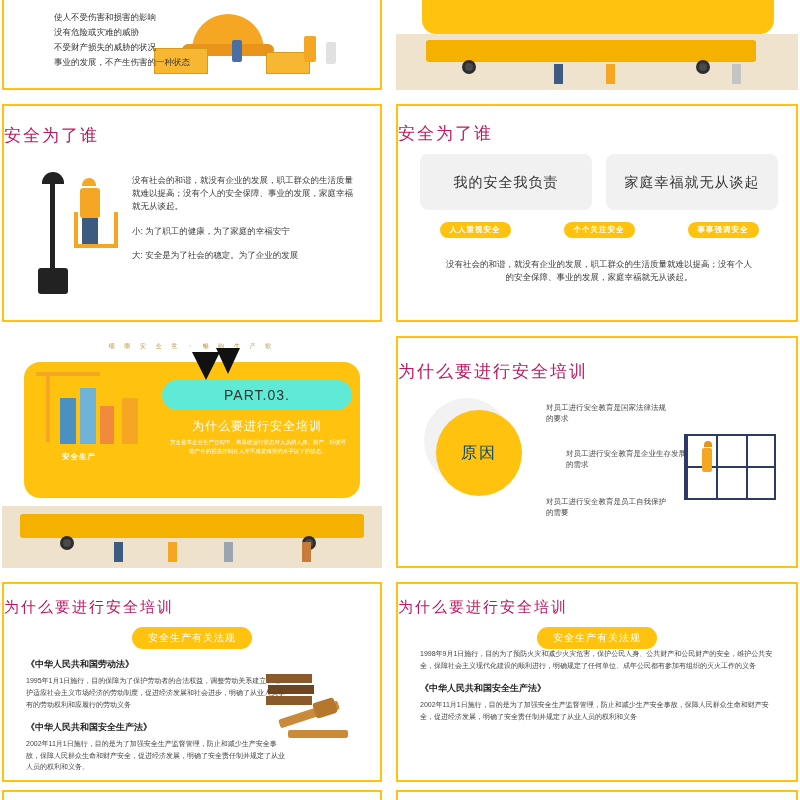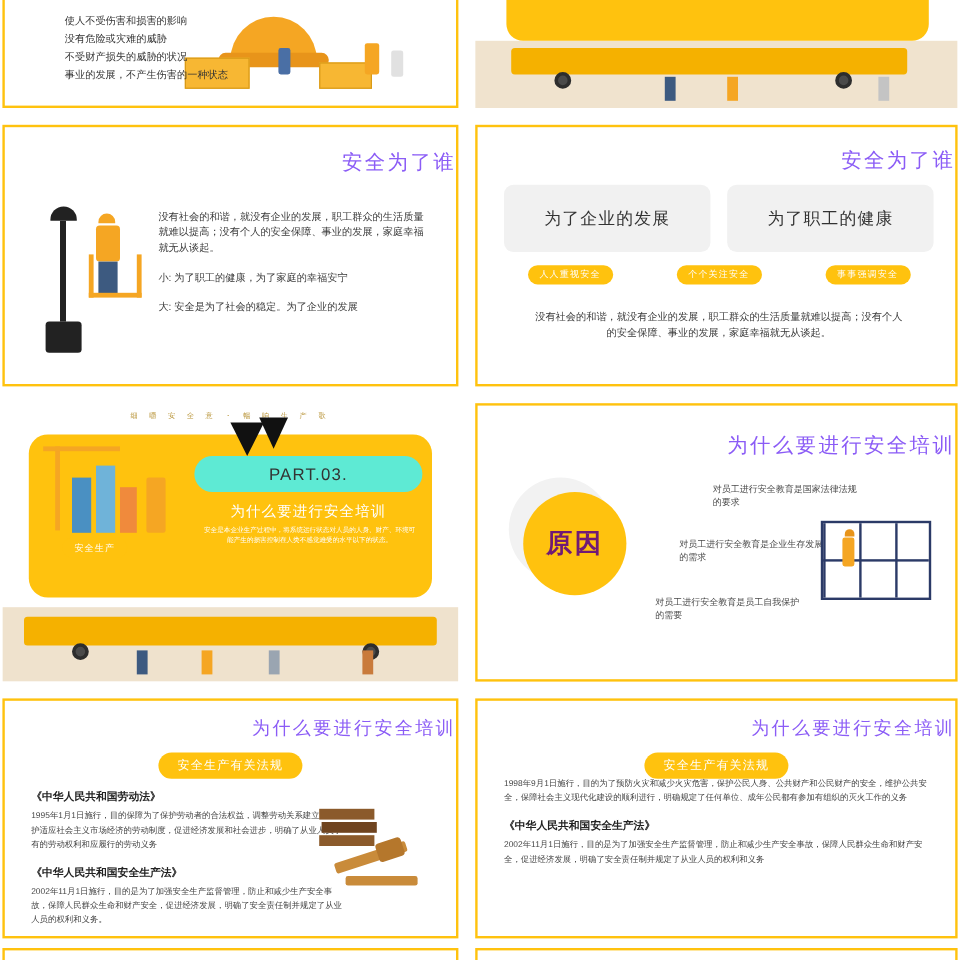--- a/index.html
+++ b/index.html
@@ -3,30 +3,30 @@
 <meta charset="utf-8">
 <style>
   * { box-sizing: border-box; margin:0; padding:0; }
   html,body { width:800px; height:800px; background:#fff; font-family:"Liberation Sans", sans-serif; }
   #page { position:relative; width:800px; height:800px; overflow:hidden; background:#ffffff; }
 
   .slide { position:absolute; background:#fff; border:2px solid #FFC20E; overflow:hidden; }
   .slide.noborder { border:none; }
 
   
-  .title-cn { text-align:right; color:#8b5cf6; font-size:17px; letter-spacing:2px; }
+  .title-cn { text-align:left; color:#be185d; font-size:17px; letter-spacing:2px; }
   .small { font-size:8.5px; line-height:1.55; color:#3a3a3a; }
   .tiny { font-size:7.5px; line-height:1.5; color:#4a4a4a; }
   .center { text-align:center; }
 
   .pill {
     background:#FFC20E; color:#fff; border-radius:11px;
     font-size:10px; padding:4px 16px; display:inline-block; letter-spacing:1px;
   }
-  .pill.small { font-size:7.5px; padding:2.5px 10px; border-radius:9px; }
+  .pill.small { font-size:7.5px; padding:2.5px 10px; border-radius:9px;font-weight:bold; }
 
   .gbox {
     background:#f1f1f1; border-radius:8px; text-align:center;
     display:flex; align-items:center; justify-content:center;
     color:#333; font-size:14px; line-height:1.45; letter-spacing:1px;
   }
 
   
   #s1 { left:2px; top:-58px; width:380px; height:148px; }
   #s1 .txt { position:absolute; left:50px; top:66px; width:190px; font-size:8.5px; line-height:1.75; color:#333; }
@@ -71,23 +71,23 @@
   #s5 .ribbon2 { position:absolute; left:214px; top:12px; width:0; height:0; border-left:12px solid transparent; border-right:12px solid transparent; border-top:26px solid #111; }
   #s5 .partbox { position:absolute; left:160px; top:44px; width:190px; height:30px; background:#5eead4; border-radius:15px; display:flex; align-items:center; justify-content:center; font-size:14px; color:#333; letter-spacing:1px; }
   #s5 .sub { position:absolute; left:150px; top:82px; width:210px; text-align:center; font-size:12px; color:#fff; letter-spacing:1px; }
   #s5 .desc { position:absolute; left:168px; top:102px; width:176px; text-align:center; font-size:5.5px; line-height:1.7; color:#fff; }
   #s5 .ground { position:absolute; left:0; right:0; bottom:0; height:62px; background:#EFE2CD; }
   #s5 .truck { position:absolute; left:18px; bottom:30px; width:344px; height:24px; background:#F5B100; border-radius:3px; }
 
   
   #s6 { left:396px; top:336px; width:402px; height:232px; }
   #s6 .title-cn { margin-top:22px; }
-  #s6 .circle { position:absolute; left:38px; top:72px; width:86px; height:86px; border-radius:50%; background:#FFC20E; display:flex; align-items:center; justify-content:center; color:#701a75; font-size:22px; letter-spacing:2px;font-weight:bold; }
+  #s6 .circle { position:absolute; left:38px; top:72px; width:86px; height:86px; border-radius:50%; background:#FFC20E; display:flex; align-items:center; justify-content:center; color:#0c4a6e; font-size:16px; letter-spacing:2px; }
   #s6 .circle-bg { position:absolute; left:26px; top:60px; width:86px; height:86px; border-radius:50%; background:#f2f2f2; }
-  #s6 .r1 { position:absolute; left:148px; top:64px; width:120px;margin-left:48px; }
+  #s6 .r1 { position:absolute; left:148px; top:64px; width:120px; }
   #s6 .r2 { position:absolute; left:168px; top:110px; width:120px; }
   #s6 .r3 { position:absolute; left:148px; top:158px; width:120px; }
   #s6 .pic { position:absolute; left:286px; top:96px; width:92px; height:66px; border:2px solid #2b3a67; background:#fff; }
 
   
   #s7 { left:2px; top:582px; width:380px; height:200px; }
   #s8 { left:396px; top:582px; width:402px; height:200px; }
   .law .title-cn { margin-top:14px; font-size:15px; }
   .law .pillwrap { text-align:center; margin-top:10px; }
   .law .law-h { font-size:9px; color:#222; margin:10px 0 4px 0;font-weight:bold; }
@@ -163,22 +163,22 @@
     <div class="body small">
       <p>没有社会的和谐，就没有企业的发展，职工群众的生活质量就难以提高；没有个人的安全保障、事业的发展，家庭幸福就无从谈起。</p>
       <p>小: 为了职工的健康，为了家庭的幸福安宁</p>
       <p>大: 安全是为了社会的稳定。为了企业的发展</p>
     </div>
   </div>
 
   <div class="slide" id="s4">
     <div class="title-cn">安全为了谁</div>
     <div class="boxes">
-      <div class="gbox">为了企业的发展</div>
-      <div class="gbox">为了职工的健康</div>
+      <div class="gbox">我的安全我负责</div>
+      <div class="gbox">家庭幸福就无从谈起</div>
     </div>
     <div class="pills">
       <div><span class="pill small">人人重视安全</span></div>
       <div><span class="pill small">个个关注安全</span></div>
       <div><span class="pill small">事事强调安全</span></div>
     </div>
     <div class="note small center">没有社会的和谐，就没有企业的发展，职工群众的生活质量就难以提高；没有个人的安全保障、事业的发展，家庭幸福就无从谈起。</div>
   </div>
 
   <div class="slide noborder" id="s5">

